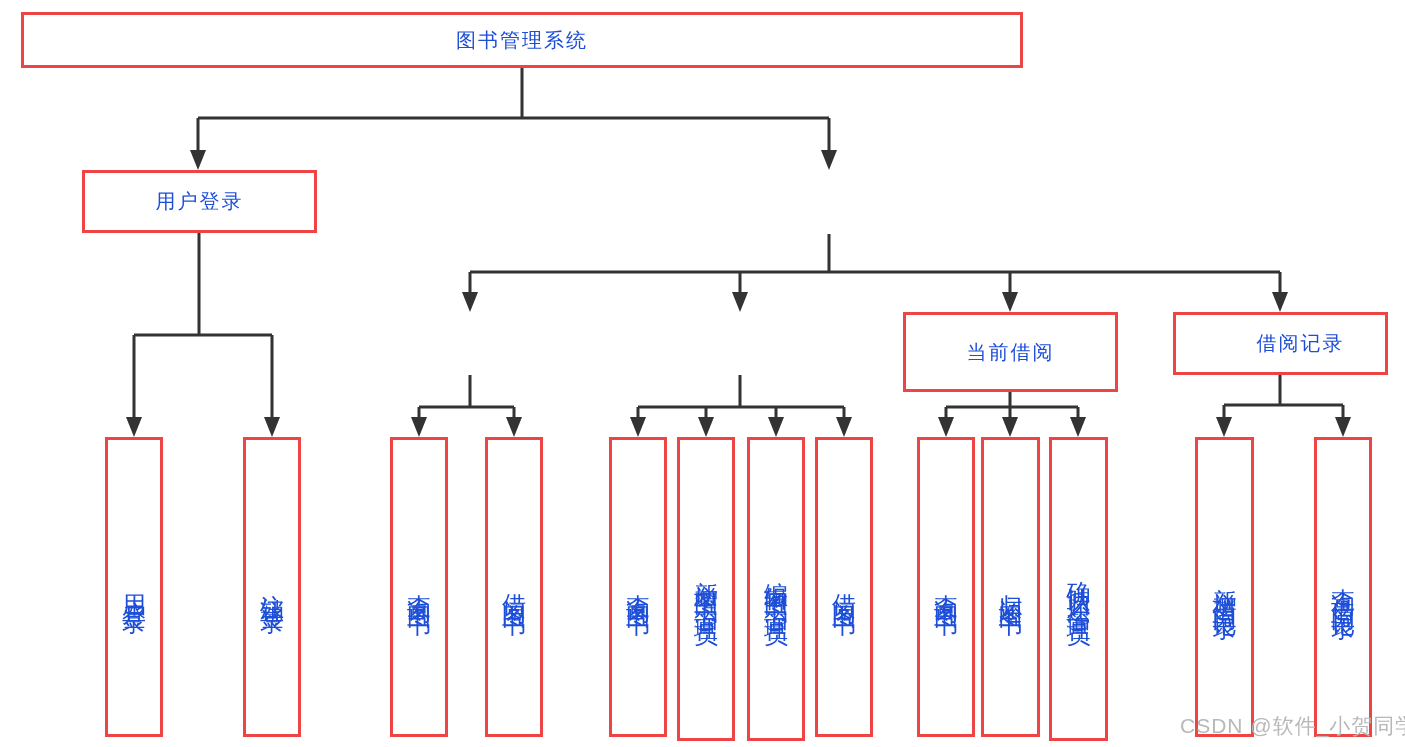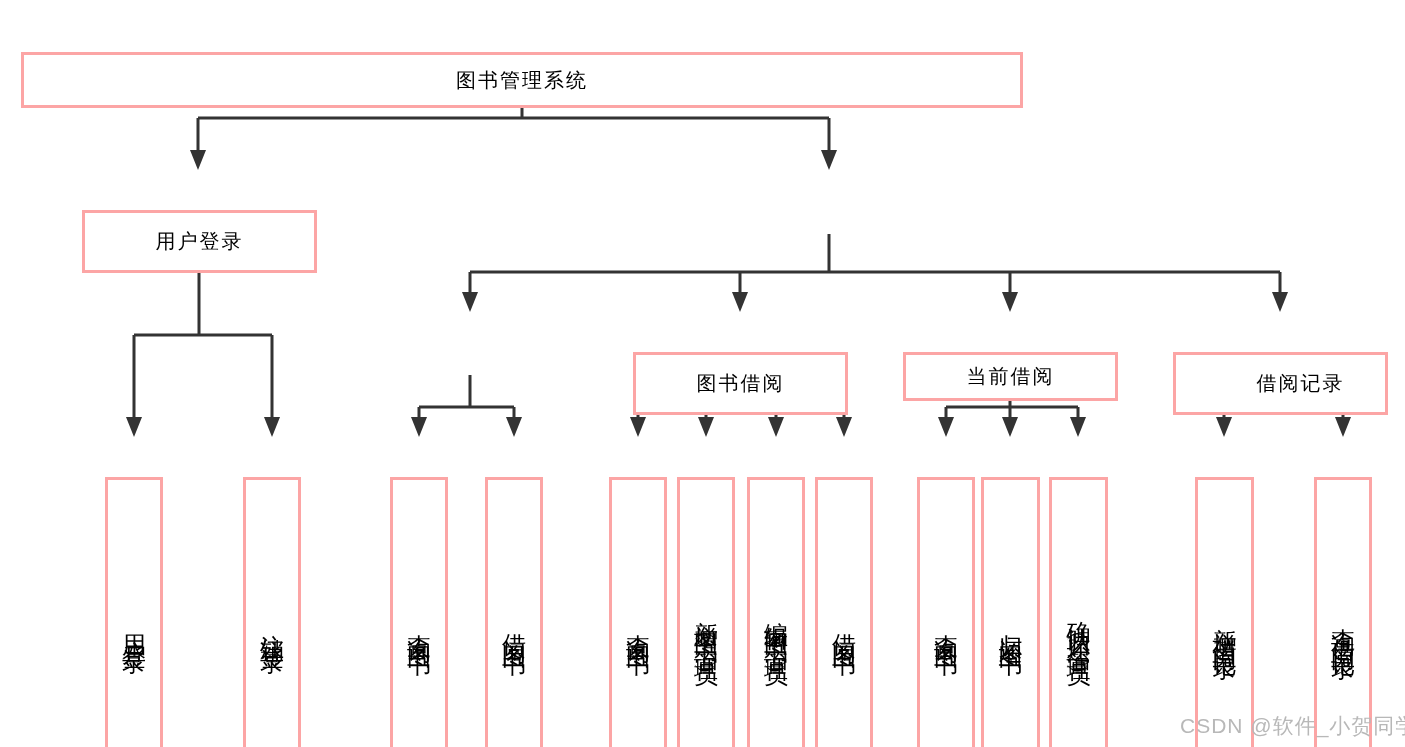--- a/index.html
+++ b/index.html
@@ -14,27 +14,26 @@
   #connectors {
     position: absolute;
     left: 0; top: 0;
     width: 1405px; height: 747px;
     z-index: 0;
   }
   .node {
     position: absolute;
     box-sizing: border-box;
     background: #ffffff;
-    border: 3px solid #fca5a5;
-    color: #000000;
+    border: 3px solid #ef4444;
+    color: #1d4ed8;
     display: flex;
     align-items: center;
     justify-content: center;
     z-index: 1;
-    margin-top: 40px;
   }
   .node-h {
     font-size: 20px;
     letter-spacing: 2px;
     white-space: nowrap;
   }
   .node-v {
     font-size: 24px;
     writing-mode: vertical-rl;
     letter-spacing: 6px;
@@ -95,22 +94,21 @@
       <polygon points="1078,437 1070,417 1086,417"></polygon>
       <polygon points="1224,437 1216,417 1232,417"></polygon>
       <polygon points="1343,437 1335,417 1351,417"></polygon>
     </g>
   </svg>
 
   <div class="node node-h" style="left:21px; top:12px; width:1002px; height:56px;">图书管理系统</div>
 
   <div class="node node-h" style="left:82px; top:170px; width:235px; height:63px;">用户登录</div>
 
-  <div class="node node-h" style="left:633px; top:312px; width:215px; height:63px;">图书借阅</div>
-  <div class="node node-h" style="left:903px; top:312px; width:215px; height:49px;">当前借阅</div>
+  <div class="node node-h" style="left:903px; top:312px; width:215px; height:80px;">当前借阅</div>
   <div class="node node-h" style="left:1173px; top:312px; width:215px; height:63px;padding-left:40px;">借阅记录</div>
 
   <div class="node node-v" style="left:105px; top:437px; width:58px; height:300px;">用户登录</div>
   <div class="node node-v" style="left:243px; top:437px; width:58px; height:300px;">注销登录</div>
 
   <div class="node node-v" style="left:390px; top:437px; width:58px; height:300px;">查询图书</div>
   <div class="node node-v" style="left:485px; top:437px; width:58px; height:300px;">借阅图书</div>
 
   <div class="node node-v" style="left:609px; top:437px; width:58px; height:300px;">查询图书</div>
   <div class="node node-v" style="left:677px; top:437px; width:58px; height:304px;">新增图书（管理员）</div>

